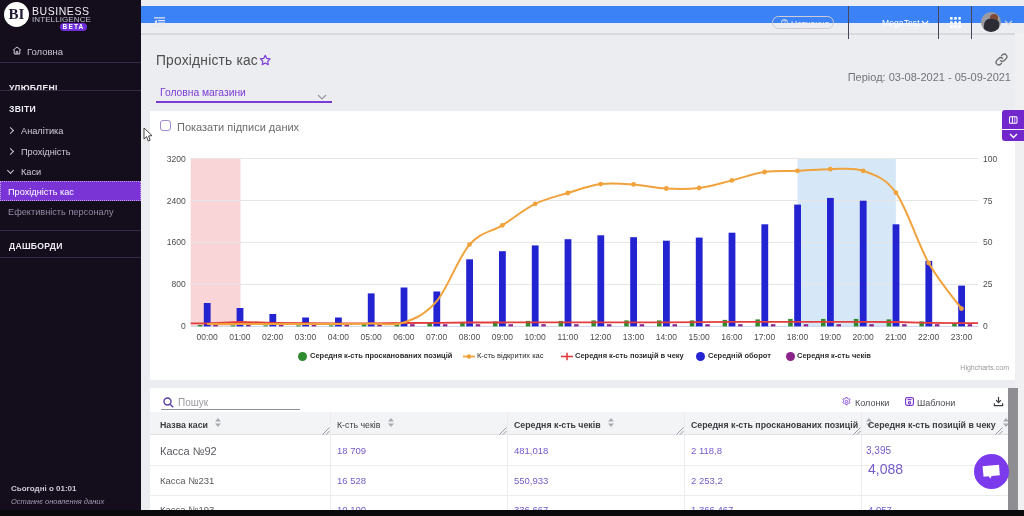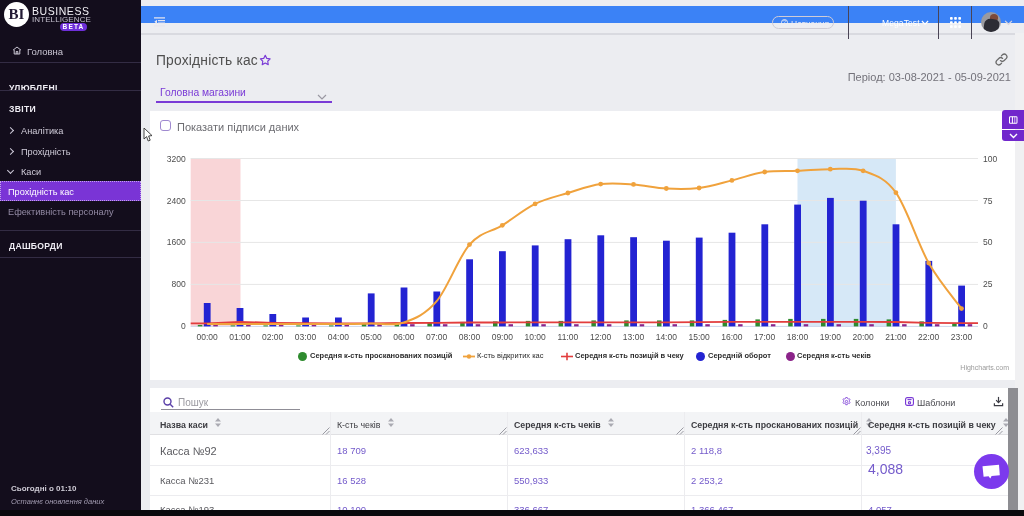--- a/index.html
+++ b/index.html
@@ -41,21 +41,21 @@
   <div class="chev" style="top:149px;transform:rotate(-45deg)"></div>
   <div class="mitem" style="top:147px">Прохідність</div>
   <div class="chev" style="top:168px;transform:rotate(45deg)"></div>
   <div class="mitem" style="top:166.5px">Каси</div>
   <div class="abs" style="left:0;top:181px;width:141px;height:20px;background:#7a34d6;outline:1px dotted rgba(255,255,255,.55);outline-offset:-1px"></div>
   <div class="abs" style="left:8px;top:186.5px;font-size:9.2px;color:#fff;z-index:2">Прохідність кас</div>
   <div class="abs" style="left:8px;top:207px;font-size:9.2px;color:#938aa4">Ефективність персоналу</div>
   <div class="sdiv" style="top:230px"></div>
   <div class="sect" style="top:241px">ДАШБОРДИ</div>
   <div class="sdiv" style="top:257px"></div>
-  <div class="abs" style="left:11px;top:484px;font-size:8px;font-weight:bold;color:#cfccd6">Сьогодні о 01:10</div>
+  <div class="abs" style="left:11px;top:484px;font-size:8px;font-weight:bold;color:#cfccd6">Сьогодні о 01:01</div>
   <div class="abs" style="left:11px;top:497px;font-size:7.5px;font-style:italic;color:#a49db3">Останнє оновлення даних</div>
 </div>
 
 <div id="topbar">
   <svg class="abs" style="left:13px;top:10.5px" width="11" height="10" viewBox="0 0 11 10">
       <g stroke="#e8e6ee" stroke-width="1.25">
         <line x1="0" y1="0.9" x2="11" y2="0.9"></line>
         <line x1="3.9" y1="3.6" x2="11" y2="3.6"></line>
         <line x1="3.9" y1="6.1" x2="11" y2="6.1"></line>
         <line x1="0" y1="8.9" x2="11" y2="8.9"></line>
@@ -351,21 +351,21 @@
 
     <div class="abs" style="left:180px;top:24px;width:1px;height:104px;background:#ececef"></div>
     <div class="abs" style="left:357px;top:24px;width:1px;height:104px;background:#ececef"></div>
     <div class="abs" style="left:534px;top:24px;width:1px;height:104px;background:#ececef"></div>
     <div class="abs" style="left:711px;top:24px;width:1px;height:104px;background:#ececef"></div>
 
     <div class="abs" style="left:0;top:77px;width:860px;height:1px;background:#ececef"></div>
     <div class="abs" style="left:0;top:107px;width:860px;height:1px;background:#ececef"></div>
     <div class="abs" style="left:10px;top:57px;font-size:11px;color:#5a5a5f">Касса №92</div>
     <div class="abs" style="left:187px;top:57px;font-size:9.5px;color:#745bcb">18 709</div>
-    <div class="abs" style="left:364px;top:57px;font-size:9.5px;color:#745bcb">623,633</div>
+    <div class="abs" style="left:364px;top:57px;font-size:9.5px;color:#745bcb">481,018</div>
     <div class="abs" style="left:541px;top:57px;font-size:9.5px;color:#745bcb">2 118,8</div>
     <div class="abs" style="left:716px;top:57px;font-size:10px;color:#745bcb">3,395</div>
     <div class="abs" style="left:10px;top:87px;font-size:9.5px;color:#5a5a5f">Касса №231</div>
     <div class="abs" style="left:187px;top:87px;font-size:9.5px;color:#745bcb">16 528</div>
     <div class="abs" style="left:364px;top:87px;font-size:9.5px;color:#745bcb">550,933</div>
     <div class="abs" style="left:541px;top:87px;font-size:9.5px;color:#745bcb">2 253,2</div>
     <div class="abs" style="left:718px;top:73px;font-size:14px;color:#745bcb">4,088</div>
     <div class="abs" style="left:10px;top:116px;font-size:9.5px;color:#5a5a5f">Касса №193</div>
     <div class="abs" style="left:187px;top:116px;font-size:9.5px;color:#745bcb">10 100</div>
     <div class="abs" style="left:364px;top:116px;font-size:9.5px;color:#745bcb">336,667</div>

